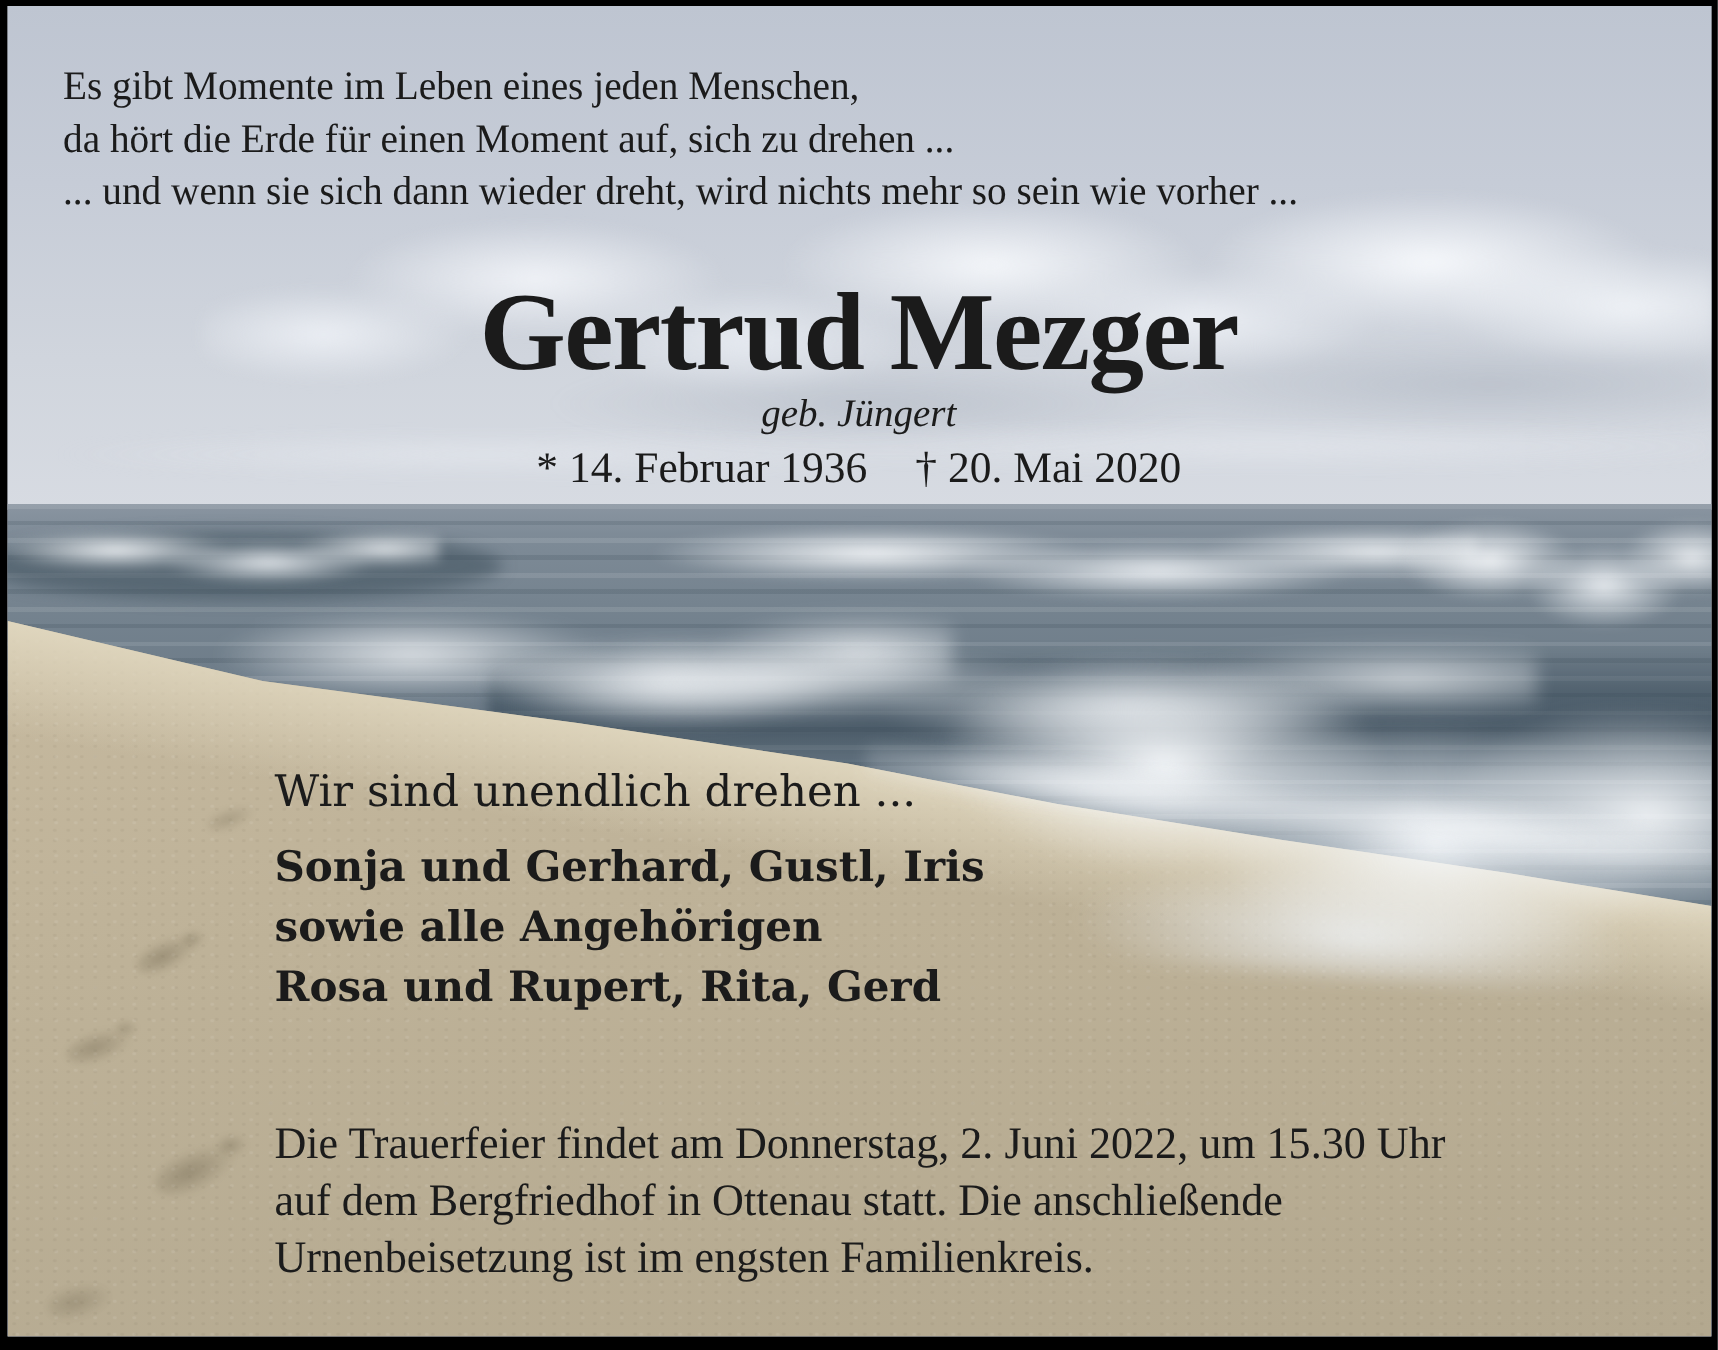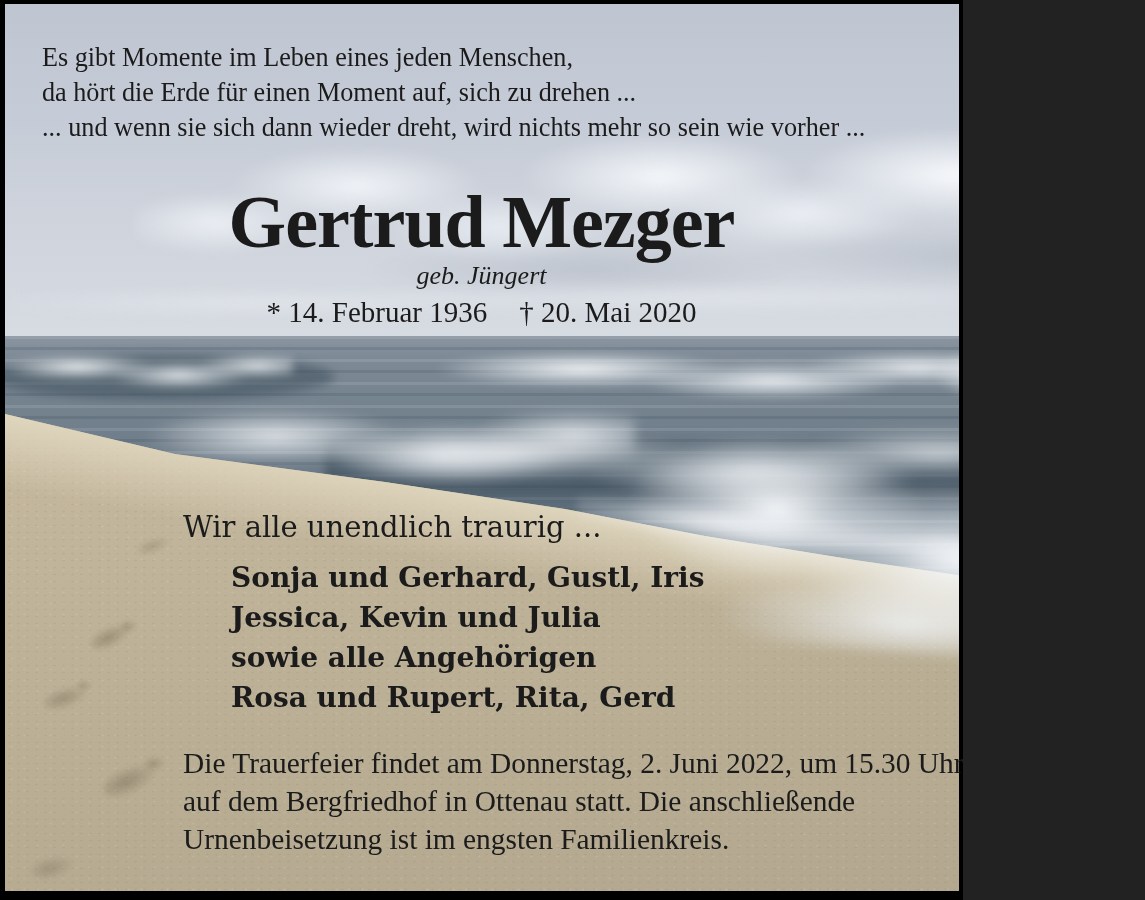--- a/index.html
+++ b/index.html
@@ -1,17 +1,17 @@
 <!DOCTYPE html>
 <html><head>
 <meta charset="utf-8">
 <style>
   html,body{margin:0;padding:0;background:#222;}
   .card{
-    position:relative;width:963px;height:900px;background:#000;
+    position:relative;width:1145px;height:900px;background:#000;
     overflow:hidden;font-family:"Liberation Serif",serif;color:#1b1b1b;
   }
   .photo{position:absolute;top:4px;left:5px;right:4px;bottom:9px;overflow:hidden;background:#c6ccd7;}
   .photo > div{position:absolute;}
 
   
   .sky{top:0;left:0;right:0;height:336px;
     background:linear-gradient(to bottom,#bec5d1 0%,#c6ccd7 35%,#d0d5dd 70%,#d7dbe2 100%);}
   .clouds{top:108px;left:130px;width:1010px;height:185px;filter:blur(5px);
     background-image:
@@ -90,21 +90,21 @@
   .txt{position:absolute;z-index:20;}
   .epigraph{top:40px;left:42px;font-size:27px;line-height:35px;
     transform:scaleX(.97);transform-origin:left top;white-space:nowrap;}
   .headblock{top:186px;left:0;right:0;text-align:center;}
   .name{font-size:74px;line-height:72px;font-weight:bold;letter-spacing:-1px;}
   .maiden{font-size:26px;line-height:32px;margin-top:2px;font-style:italic;}
   .dates{font-size:29px;line-height:34px;margin-top:3px;}
   .dates .birth{margin-right:32px;margin-top:20px;}
   .mourning{top:509px;left:183px;}
   .mourn-intro{font-family:"DejaVu Serif",serif;font-size:29px;line-height:36px;margin-bottom:13px;}
-  .mourner{font-family:"DejaVu Serif",serif;font-size:28px;line-height:40px;font-weight:bold;margin-left:48px;}
+  .mourner{font-family:"DejaVu Serif",serif;font-size:28px;line-height:40px;font-weight:bold;}
   .service{top:744px;left:183px;font-size:30px;line-height:38px;
     transform:scaleX(.98);transform-origin:left top;white-space:nowrap;}
 </style>
 </head>
 <body>
 
 <div class="card">
 
   <div class="photo">
     <div class="sky"></div>
@@ -142,23 +142,22 @@
 
   <div class="txt headblock">
     <div class="name">Gertrud Mezger</div>
     <div class="maiden">geb. Jüngert</div>
     <div class="dates">
       <span class="birth">* 14. Februar 1936</span><span class="death">† 20. Mai 2020</span>
     </div>
   </div>
 
   <div class="txt mourning">
-    <div class="mourn-intro">Wir alle unendlich traurig ...</div>
+    <div class="mourn-intro">Wir sind unendlich drehen ...</div>
     <div class="mourner">Sonja und Gerhard, Gustl, Iris</div>
-    <div class="mourner">Jessica, Kevin und Julia</div>
     <div class="mourner">sowie alle Angehörigen</div>
     <div class="mourner">Rosa und Rupert, Rita, Gerd</div>
   </div>
 
   <div class="txt service">
     <div>Die Trauerfeier findet am Donnerstag, 2. Juni 2022, um 15.30 Uhr</div>
     <div>auf dem Bergfriedhof in Ottenau statt. Die anschließende</div>
     <div>Urnenbeisetzung ist im engsten Familienkreis.</div>
   </div>
 

